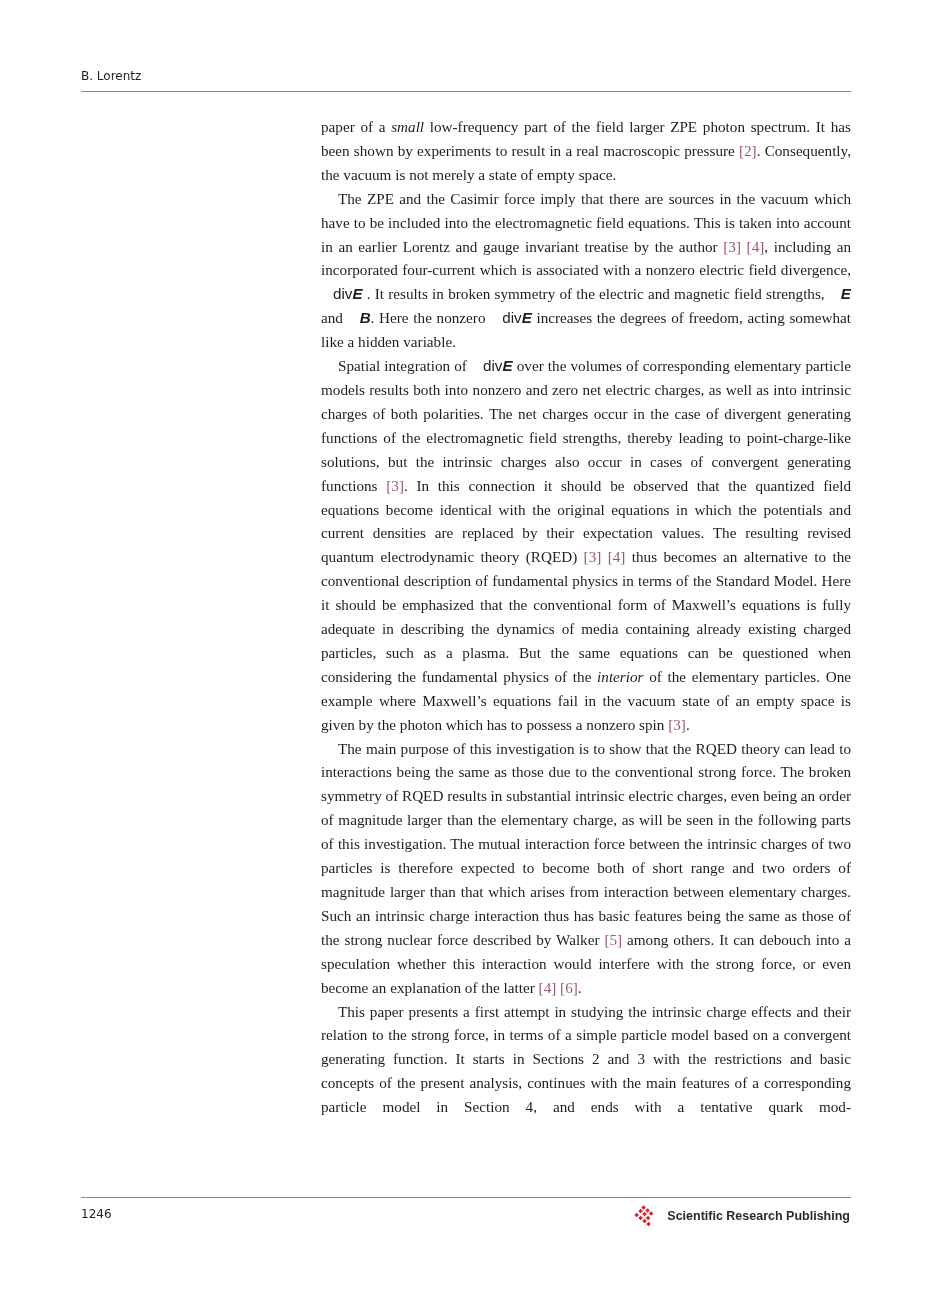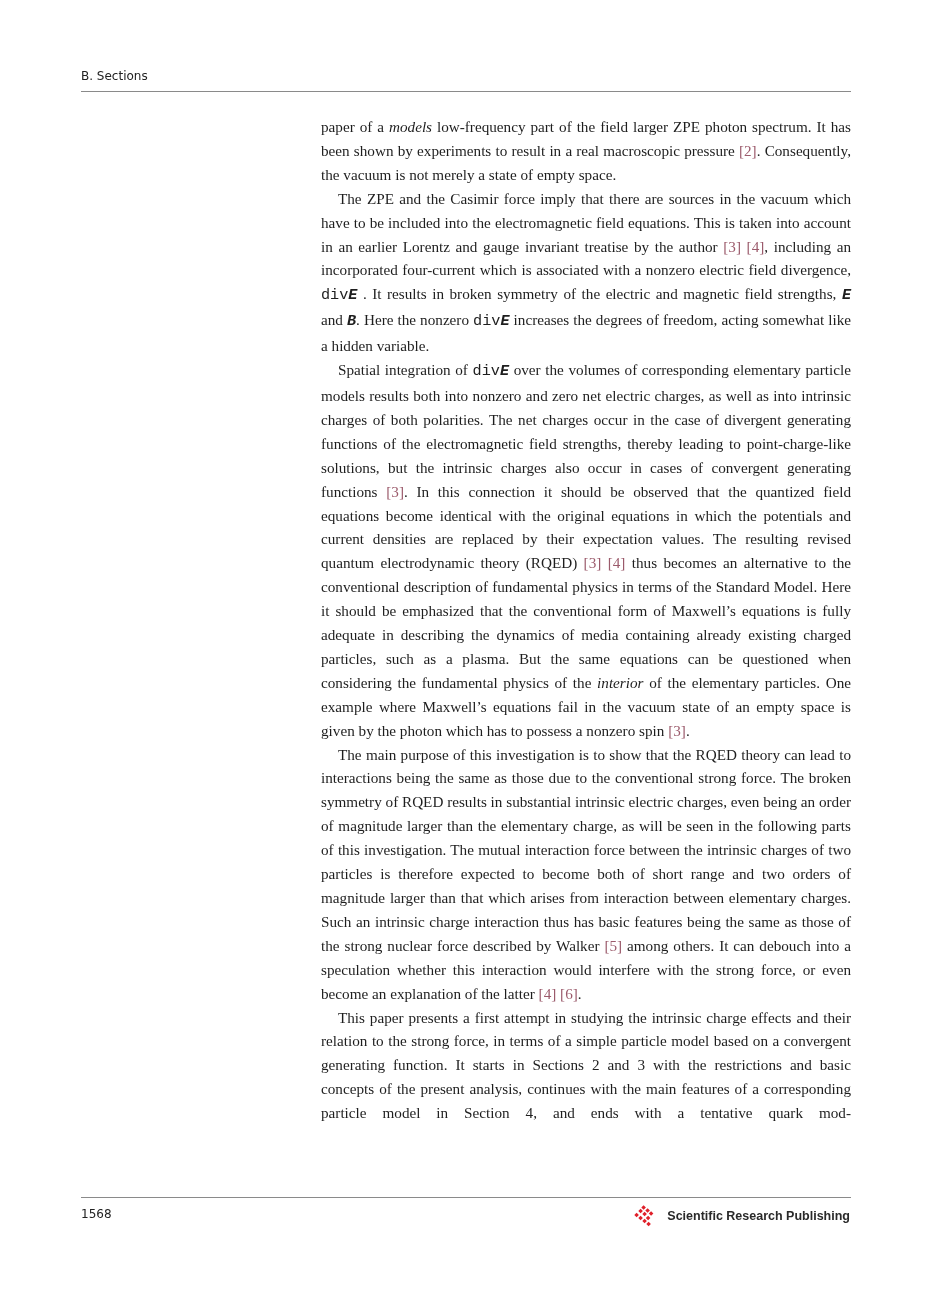--- a/index.html
+++ b/index.html
@@ -15,57 +15,57 @@
   .rule.top { top: 91px; }
   .rule.bottom { top: 1197px; }
   .body-text {
     position: absolute; left: 321px; top: 115px; width: 530px;
     font-family: "Liberation Serif", serif; font-size: 15.2px;
     line-height: 23.9px; color: #1e1e1e;
   }
   .para { margin: 0; text-align: justify; text-indent: 17px; hyphens: none; }
   .para.first { text-indent: 0; }
   .ref { color: #9b5a6b; }
-  .math { font-family: Liberation Mono, monospace; }
+  .math { font-family: Liberation Sans, sans-serif; margin-left: 12px; }
   .math .b { font-weight: bold; font-style: italic; }
   em { font-style: italic; }
   .page-number {
     position: absolute; left: 81px; top: 1207px;
     font-family: "DejaVu Sans", sans-serif; font-size: 12px; color: #222;
   }
   .publisher {
     position: absolute; right: 100px; top: 1205px;
     display: flex; align-items: center; gap: 12px;
   }
   .publisher-logo { width: 22px; height: 22px; }
   .publisher-name {
     font-family: "Liberation Sans", sans-serif; font-weight: bold;
     font-size: 12.5px; color: #2a2a2a;
   }
 </style>
 </head>
 <body>
 
-<div class="running-head">B. Sections</div>
+<div class="running-head">B. Lorentz</div>
 <div class="rule top"></div>
 
 <div class="body-text">
-  <p class="para first"><span>paper of a </span><em>models</em><span> low-frequency part of the field larger ZPE photon spectrum. It has been shown by experiments to result in a real macroscopic pressure </span><a class="ref">[2]</a><span>. Consequently, the vacuum is not merely a state of empty space.</span></p>
+  <p class="para first"><span>paper of a </span><em>small</em><span> low-frequency part of the field larger ZPE photon spectrum. It has been shown by experiments to result in a real macroscopic pressure </span><a class="ref">[2]</a><span>. Consequently, the vacuum is not merely a state of empty space.</span></p>
 
   <p class="para"><span>The ZPE and the Casimir force imply that there are sources in the vacuum which have to be included into the electromagnetic field equations. This is taken into account in an earlier Lorentz and gauge invariant treatise by the author </span><a class="ref">[3]</a> <a class="ref">[4]</a><span>, including an incorporated four-current which is associated with a nonzero electric field divergence, </span><span class="math"><span>div</span><span class="b">E</span></span><span> . It results in broken symmetry of the electric and magnetic field strengths, </span><span class="math b" style="font-weight:bold;font-style:italic">E</span><span> and </span><span class="math" style="font-weight:bold;font-style:italic">B</span><span>. Here the nonzero </span><span class="math"><span>div</span><span class="b">E</span></span><span> increases the degrees of freedom, acting somewhat like a hidden variable.</span></p>
 
   <p class="para"><span>Spatial integration of </span><span class="math"><span>div</span><span class="b">E</span></span><span> over the volumes of corresponding elementary particle models results both into nonzero and zero net electric charges, as well as into intrinsic charges of both polarities. The net charges occur in the case of divergent generating functions of the electromagnetic field strengths, thereby leading to point-charge-like solutions, but the intrinsic charges also occur in cases of convergent generating functions </span><a class="ref">[3]</a><span>. In this connection it should be observed that the quantized field equations become identical with the original equations in which the potentials and current densities are replaced by their expectation values. The resulting revised quantum electrodynamic theory (RQED) </span><a class="ref">[3]</a> <a class="ref">[4]</a><span> thus becomes an alternative to the conventional description of fundamental physics in terms of the Standard Model. Here it should be emphasized that the conventional form of Maxwell’s equations is fully adequate in describing the dynamics of media containing already existing charged particles, such as a plasma. But the same equations can be questioned when considering the fundamental physics of the </span><em>interior</em><span> of the elementary particles. One example where Maxwell’s equations fail in the vacuum state of an empty space is given by the photon which has to possess a nonzero spin </span><a class="ref">[3]</a><span>.</span></p>
 
   <p class="para"><span>The main purpose of this investigation is to show that the RQED theory can lead to interactions being the same as those due to the conventional strong force. The broken symmetry of RQED results in substantial intrinsic electric charges, even being an order of magnitude larger than the elementary charge, as will be seen in the following parts of this investigation. The mutual interaction force between the intrinsic charges of two particles is therefore expected to become both of short range and two orders of magnitude larger than that which arises from interaction between elementary charges. Such an intrinsic charge interaction thus has basic features being the same as those of the strong nuclear force described by Walker </span><a class="ref">[5]</a><span> among others. It can debouch into a speculation whether this interaction would interfere with the strong force, or even become an explanation of the latter </span><a class="ref">[4]</a> <a class="ref">[6]</a><span>.</span></p>
 
   <p class="para" style="text-align-last: justify;"><span>This paper presents a first attempt in studying the intrinsic charge effects and their relation to the strong force, in terms of a simple particle model based on a convergent generating function. It starts in Sections 2 and 3 with the restrictions and basic concepts of the present analysis, continues with the main features of a corresponding particle model in Section 4, and ends with a tentative quark mod-</span></p>
 </div>
 
 <div class="rule bottom"></div>
-<div class="page-number">1568</div>
+<div class="page-number">1246</div>
 <div class="publisher">
   <svg class="publisher-logo" viewBox="0 0 22 22">
     <g fill="#e0202a">
       <rect x="9" y="1" width="3.2" height="3.2" transform="rotate(45 10.6 2.6)"></rect>
       <rect x="13" y="4" width="3.2" height="3.2" transform="rotate(45 14.6 5.6)"></rect>
       <rect x="16.5" y="7" width="3.2" height="3.2" transform="rotate(45 18.1 8.6)"></rect>
       <rect x="6" y="4.5" width="3.2" height="3.2" transform="rotate(45 7.6 6.1)"></rect>
       <rect x="10" y="7.5" width="3.2" height="3.2" transform="rotate(45 11.6 9.1)"></rect>
       <rect x="2" y="8.5" width="3.2" height="3.2" transform="rotate(45 3.6 10.1)"></rect>
       <rect x="6" y="11.5" width="3.2" height="3.2" transform="rotate(45 7.6 13.1)"></rect>

